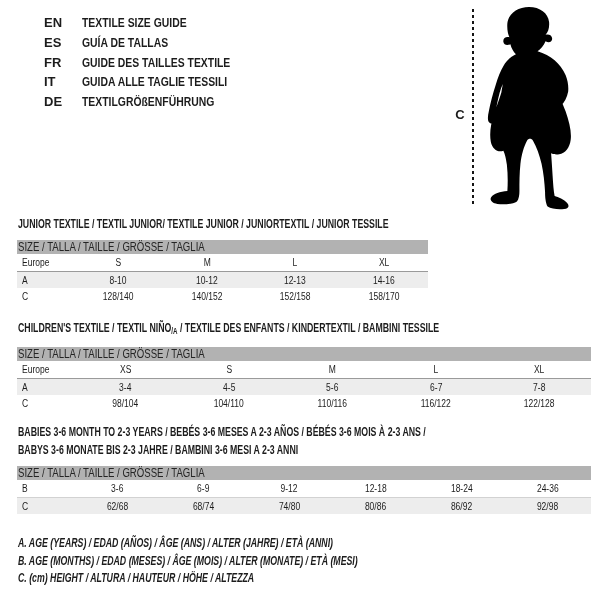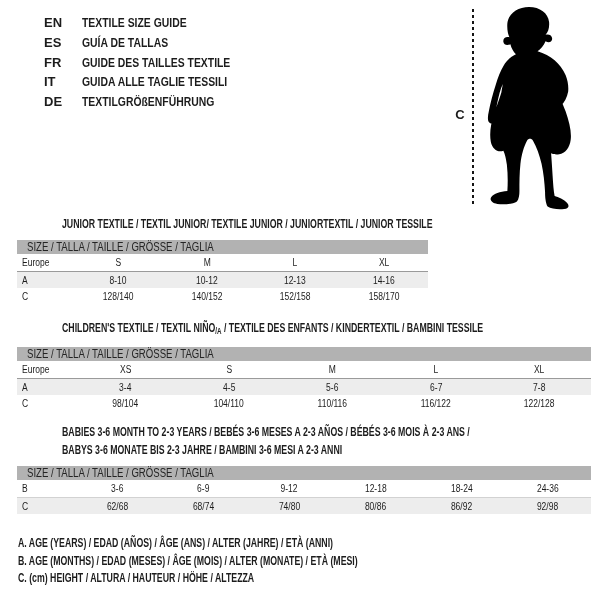--- a/index.html
+++ b/index.html
@@ -18,36 +18,36 @@
   .lang-row{display:flex;height:19.7px;align-items:center;font-size:13px;font-weight:bold;}
   .lang-code{width:38px;flex:none;margin-left:24px;}
   
   .dash-line{position:absolute;left:472px;top:9px;width:2px;height:197px;
     background:repeating-linear-gradient(to bottom,#151515 0 3px,transparent 3px 6px);}
   .c-label{position:absolute;left:452px;top:107px;width:16px;text-align:center;
     font-size:13px;font-weight:bold;}
   .baby-svg{position:absolute;left:486px;top:7px;}
 
   
-  .sec-heading{position:absolute;left:18px;font-size:12px;font-weight:bold;white-space:nowrap;line-height:17.5px;margin-left:44px;}
+  .sec-heading{position:absolute;left:18px;font-size:12px;font-weight:bold;white-space:nowrap;line-height:17.5px;}
   .subA{font-size:8.5px;position:relative;top:2px;}
 
   
   .sizetable{position:absolute;left:17px;}
-  .size-bar{height:14px;background:#b2b2b2;line-height:14px;padding-left:10px;
+  .size-bar{height:14px;background:#b2b2b2;line-height:14px;padding-left:1px;
     font-size:12px;color:#242424;}
   .trow{display:flex;height:17px;align-items:center;font-size:10px;box-sizing:border-box;}
   .trow.stripe{background:#ededed;border-top:1px solid #9a9a9a;}
   .trow.stripe-soft{background:#ededed;border-top:1px solid #d2d2d2;}
   .tlabel{width:52px;padding-left:5px;flex:none;}
   .tcell{flex:1;text-align:center;}
 
   
   .footnotes{position:absolute;left:18px;top:535px;font-size:12px;font-weight:bold;line-height:17.5px;}
-  .footnote{white-space:nowrap;}
+  .footnote{white-space:nowrap;font-style:italic;}
 </style>
 </head>
 <body>
 
 <div class="canvas">
 
   <div class="lang-block">
     <div class="lang-row">
       <span class="lang-code">EN</span>
       <span class="cond">TEXTILE SIZE GUIDE</span>

